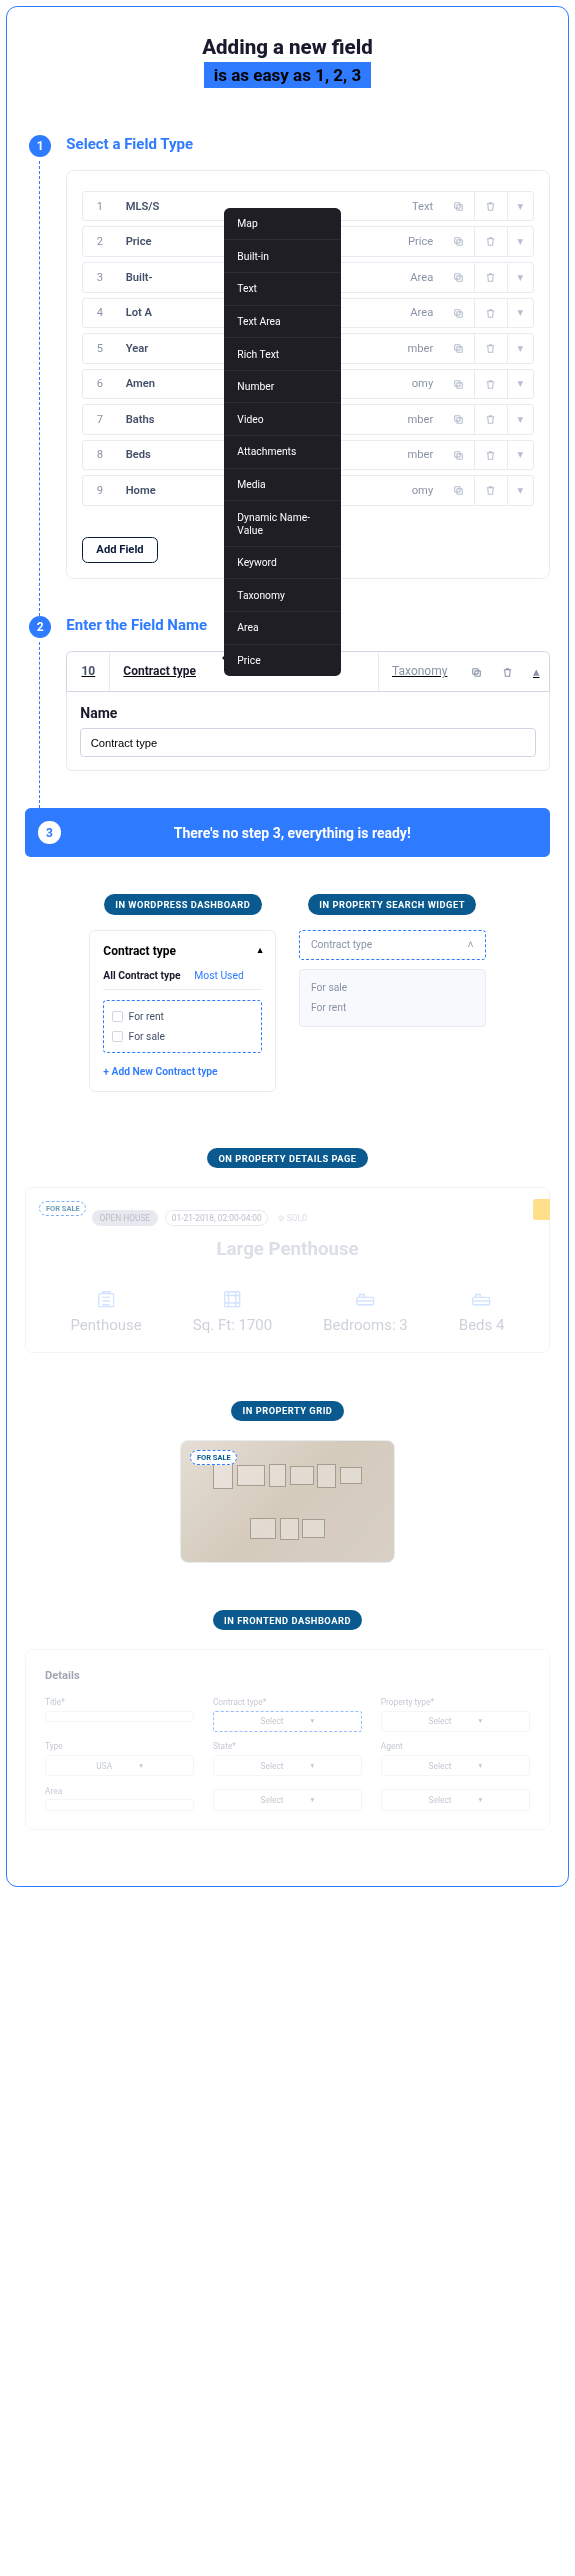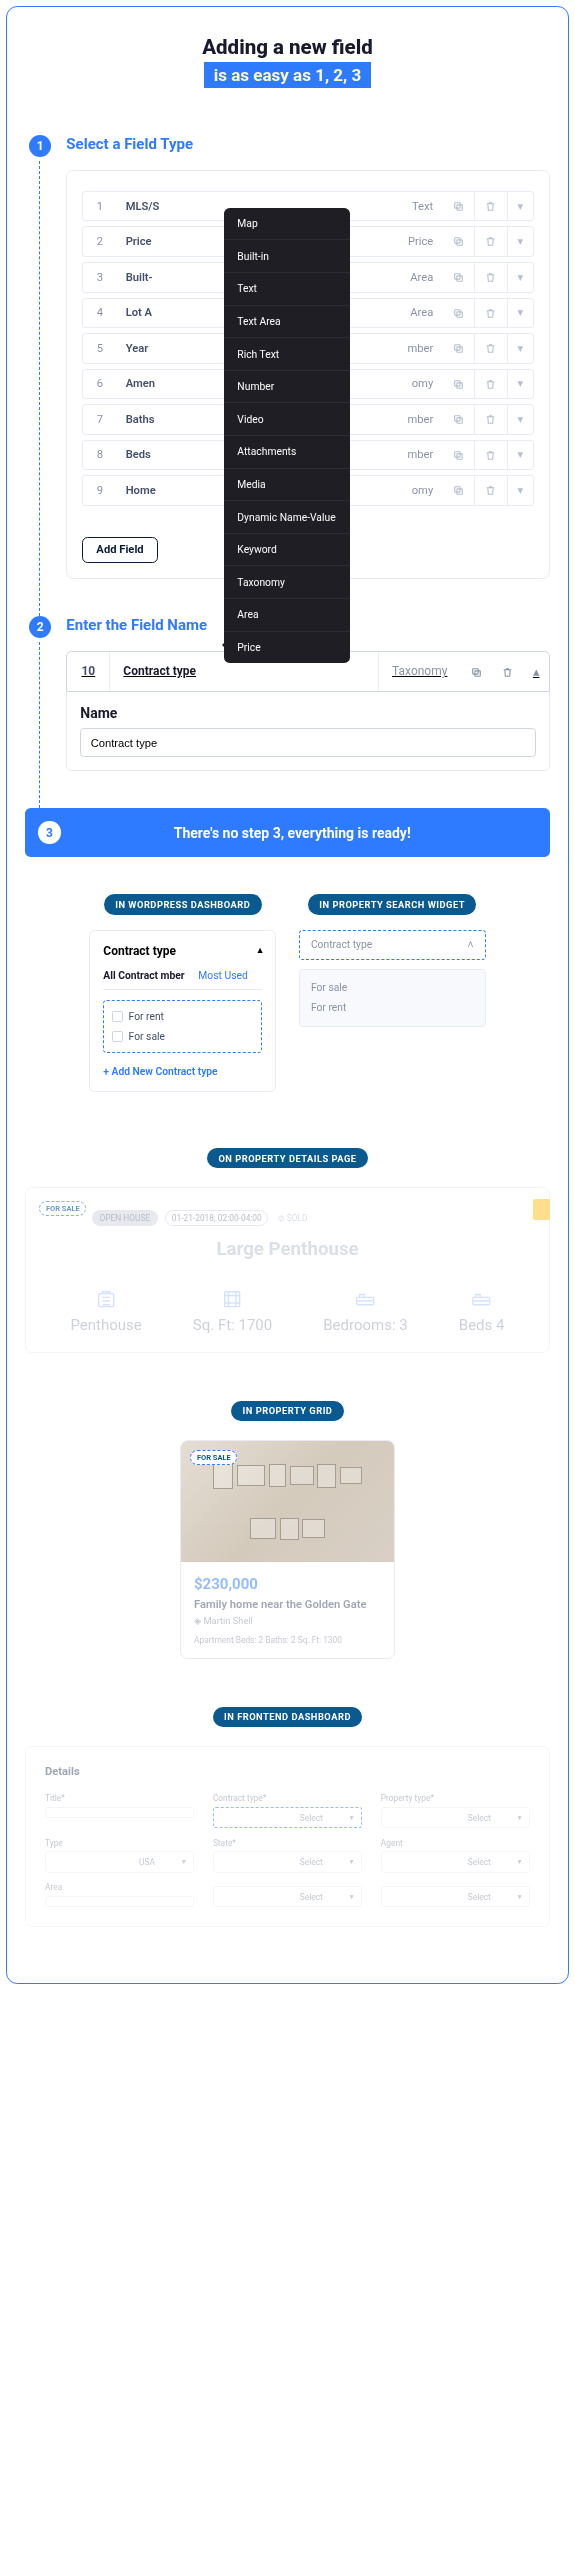--- a/index.html
+++ b/index.html
@@ -1,36 +1,36 @@
 <!DOCTYPE html>
 <html style="font-size:15px"><head>
 <meta charset="utf-8">
 <style>
   * { box-sizing: border-box; margin: 0; padding: 0; }
   body { font-family: -apple-system, BlinkMacSystemFont, "Segoe UI", Roboto, sans-serif; background: #fff; width: 575px; }
   .outer { border: 1.9px solid #2e7bff; border-radius: 11.2px; margin: 5.6px; padding: 28px 18.7px 56px; position: relative; }
   .title { text-align: center; margin-bottom: 47px; }
   .title h1 { font-size: 20.5px; font-weight: 800; color: #1a1a2e; }
-  .title .hl { display: inline-block; background: #2e7bff; color: #fef9c3; padding: 2.8px 9.3px; font-size: 17px; font-weight: 700; margin-top: 3.7px; }
+  .title .hl { display: inline-block; background: #2e7bff; color: #000000; padding: 2.8px 9.3px; font-size: 17px; font-weight: 700; margin-top: 3.7px; }
   .step { display: flex; margin-bottom: 37px; position: relative; }
   .step-num { width: 22.4px; height: 22.4px; border-radius: 50%; background: #2e7bff; color: #fff; font-size: 12px; font-weight: 700; display: flex; align-items: center; justify-content: center; flex-shrink: 0; margin-right: 15px; margin-left: 3.7px; }
   .step-content { flex: 1; }
   .step-title { font-size: 15px; font-weight: 700; color: #2e7bff; margin-bottom: 17px; }
   .vline { position: absolute; left: 14px; top: 26px; bottom: -37px; border-left: 1.9px dashed #2e7bff; }
   .panel { border: 0.9px solid #e8ecf2; border-radius: 7.5px; padding: 15px; background: #fff; }
   table.fields { width: 100%; border-collapse: separate; border-spacing: 0 5.6px; }
   table.fields td { padding: 7.5px 9.3px; font-size: 11.2px; color: #44506a; vertical-align: middle; }
   table.fields tr { background: #fff; }
   table.fields td.idx { width: 34px; text-align: center; border: 0.9px solid #e8ecf2; border-radius: 3.7px 0 0 3.7px; border-right: none; color: #8a93a6; }
   table.fields td.label { border: 0.9px solid #e8ecf2; border-left: none; border-right: none; font-weight: 600; }
   table.fields td.type { border: 0.9px solid #e8ecf2; border-left: none; border-right: none; color: #8a93a6; text-align: right; width: 65px; }
   table.fields td.ico { border: 0.9px solid #e8ecf2; border-left: none; width: 26px; text-align: center; color: #b7bfcf; }
   table.fields td.last { border-radius: 0 3.7px 3.7px 0; }
   .add-field-btn { display: inline-block; border: 1.9px solid #0a1a3a; border-radius: 5.6px; padding: 5.6px 13px; font-size: 11.2px; font-weight: 700; color: #0a1a3a; margin-top: 26px; }
-  .dropdown { position: absolute; left: 157px; top: 37px; width: 126px; background: #1e1e24; border-radius: 5.6px; z-index: 10; }
+  .dropdown { position: absolute; left: 157px; top: 37px; width: 117px; background: #1e1e24; border-radius: 5.6px; z-index: 10; }
   .dropdown::before { content: ""; position: absolute; bottom: 13px; left: -7.5px; border: 5.6px solid transparent; border-right-color: #1e1e24; }
   .dropdown .item { color: #fff; font-size: 10.3px; padding: 9.3px 13px; border-bottom: 0.9px solid #2d2d35; }
   .dropdown .item:last-child { border-bottom: none; }
   .step2-row { border: 0.9px solid #cfd6e2; border-radius: 5.6px 5.6px 0 0; display: flex; align-items: center; height: 41px; text-decoration: underline; }
   .step2-row .cell { padding: 0 13px; font-size: 12px; border-right: 0.9px solid #e8ecf2; height: 100%; display: flex; align-items: center; }
   .step2-row .idx2 { width: 43px; justify-content: center; font-weight: 700; color: #44506a; }
   .step2-row .name2 { flex: 1; font-weight: 700; color: #1a1a2e; }
   .step2-row .type2 { color: #8a93a6; border-right: none; }
   .step2-row .icon2 { color: #8a93a6; padding: 0 9.3px; font-size: 13px; }
   .step2-body { border: 0.9px solid #e8ecf2; border-top: none; border-radius: 0 0 5.6px 5.6px; padding: 13px; }
@@ -67,21 +67,21 @@
   .frame-rect { border: 1.9px solid #6b5d4a; background: rgba(255,255,255,0.3); }
   .grid-body { padding: 13px; opacity: 0.5; }
   .grid-body .price { color: #2e7bff; font-size: 15px; font-weight: 700; }
   .grid-body .gtitle { font-size: 11.2px; font-weight: 600; color: #44506a; margin-top: 5.6px; }
   .grid-body .agent { font-size: 9.3px; color: #8a93a6; margin-top: 3.7px; }
   .grid-body .meta { font-size: 8.4px; color: #8a93a6; margin-top: 9.3px; }
   .fe-card { border: 0.9px solid #e8ecf2; border-radius: 7.5px; padding: 18.7px; opacity: 0.5; text-align: left; }
   .fe-card h5 { font-size: 11.2px; font-weight: 700; color: #44506a; margin-bottom: 15px; }
   .fe-grid { display: grid; grid-template-columns: 1fr 1fr 1fr; gap: 9.3px 18.7px; }
   .fe-field label { display: block; font-size: 8.4px; color: #8a93a6; margin-bottom: 3.7px; }
-  .fe-field .inp { border: 0.9px solid #e8ecf2; border-radius: 2.8px; padding: 4.7px 7.5px; font-size: 8.4px; color: #8a93a6; display: flex; justify-content: flex-end; gap: 27px; }
+  .fe-field .inp { border: 0.9px solid #e8ecf2; border-radius: 2.8px; padding: 4.7px 7.5px; font-size: 8.4px; color: #8a93a6; display: flex; justify-content: center; gap: 27px; }
   .fe-field.highlight .inp { border: 1.9px dashed #2e7bff; }
   svg.ico { width: 13px; height: 13px; display: inline-block; vertical-align: middle; }
   .yellow-tab { position:absolute; right:-0.9px; top:11.2px; width:17px; height:20.5px; background:#ffc940; border-radius:2.8px 0 0 2.8px; }
 </style>
 </head>
 <body>
 
 <div class="outer">
 
   <div class="title">
@@ -269,21 +269,21 @@
 
   <div class="two-col" style="margin-bottom:56px;">
     <div style="text-align:center;">
       <span class="badge">IN WORDPRESS DASHBOARD</span>
       <div class="wp-card" style="margin-top:15px;">
         <h4>
           <span>Contract type</span>
           <span style="font-size:9.3px;">▴</span>
         </h4>
         <div class="tabs">
-          <span class="active">All Contract mber</span>
+          <span class="active">All Contract type</span>
           <span class="inactive">Most Used</span>
         </div>
         <div style="border:1.9px dashed #2e7bff; border-radius:3.7px; padding:5.6px 7.5px;">
           <div class="chk">
               <span class="box"></span>
               <span>For rent</span>
             </div>
           <div class="chk">
               <span class="box"></span>
               <span>For sale</span>
@@ -347,26 +347,20 @@
         <div class="frame-rect" style="width:20.5px;height:26px;"></div>
         <div class="frame-rect" style="width:28px;height:20.5px;"></div>
         <div class="frame-rect" style="width:17px;height:22.4px;"></div>
         <div class="frame-rect" style="width:24px;height:18.7px;"></div>
         <div class="frame-rect" style="width:18.7px;height:24px;"></div>
         <div class="frame-rect" style="width:22.4px;height:17px;"></div>
         <div class="frame-rect" style="width:26px;height:20.5px;"></div>
         <div class="frame-rect" style="width:18.7px;height:22.4px;"></div>
         <div class="frame-rect" style="width:22.4px;height:18.7px;"></div>
       </div>
-      <div class="grid-body">
-        <div class="price">$230,000</div>
-        <div class="gtitle">Family home near the Golden Gate</div>
-        <div class="agent">◈ <span>Martin Shell</span></div>
-        <div class="meta">Apartment   Beds: 2   Baths: 2   Sq. Ft: 1300</div>
-      </div>
     </div>
   </div>
 
   <div class="section" style="margin-bottom:0;">
     <span class="badge">IN FRONTEND DASHBOARD</span>
     <div class="fe-card" style="margin-top:18.7px;">
       <h5>Details</h5>
       <div class="fe-grid" id="fe-grid">
           <div class="fe-field">
             <label>Title*</label>

